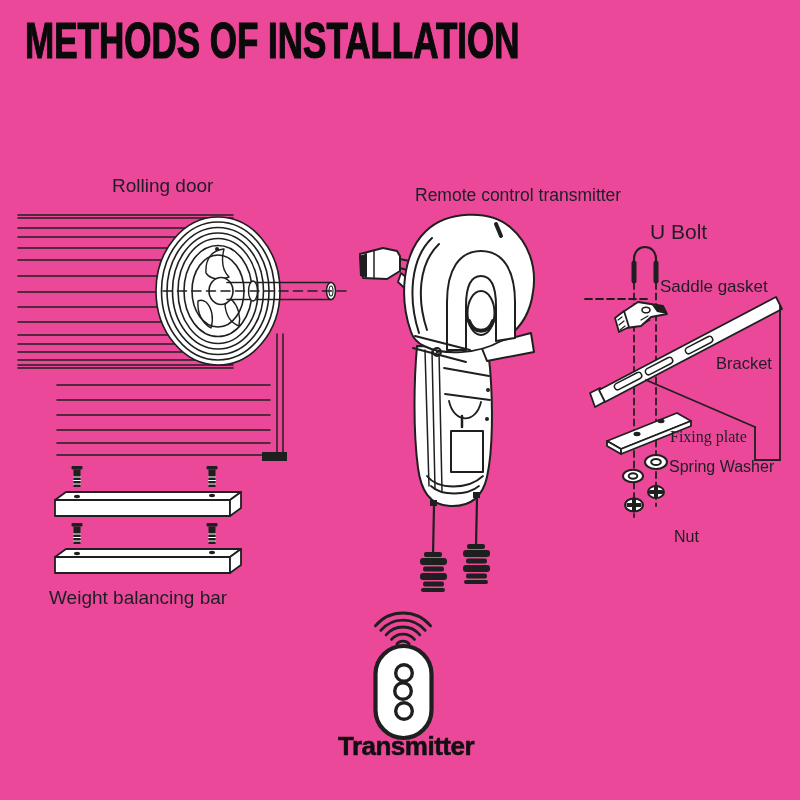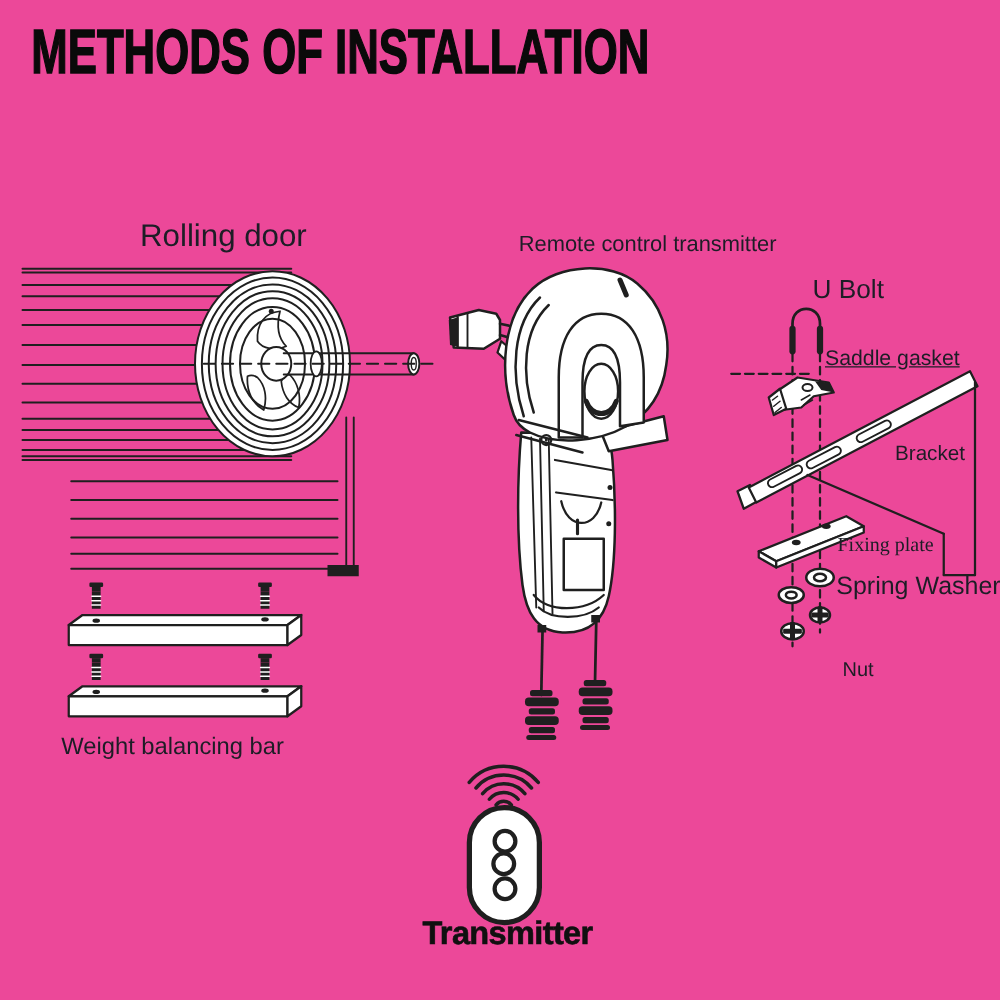--- a/index.html
+++ b/index.html
@@ -3,27 +3,27 @@
 <meta charset="utf-8">
 <style>
   html,body{margin:0;padding:0;background:#fff;}
   .canvas{position:relative;width:800px;height:800px;background:#ec4899;overflow:hidden;
           font-family:"Liberation Sans",sans-serif;}
   .title{position:absolute;left:25px;top:12px;margin:0;font-size:50px;font-weight:800;
          color:#0a0a0a;letter-spacing:0px;white-space:nowrap;
          transform:scaleX(0.70);transform-origin:0 0;-webkit-text-stroke:1.2px #0a0a0a;}
   .art{position:absolute;left:0;top:0;}
   .lbl{position:absolute;color:#1d1d26;white-space:nowrap;line-height:1.1;}
-  #lbl-rolling-door{left:112px;top:176px;font-size:25px;}
+  #lbl-rolling-door{left:112px;top:176px;font-size:19px;}
   #lbl-remote-control{left:367px;top:186px;font-size:17.5px;margin-left:48px;}
   #lbl-u-bolt{left:650px;top:220px;font-size:21px;}
-  #lbl-saddle-gasket{left:660px;top:278px;font-size:17px;text-decoration:underline;}
+  #lbl-saddle-gasket{left:660px;top:278px;font-size:17px;}
   #lbl-bracket{left:716px;top:354px;font-size:16.5px;}
   #lbl-fixing-plate{left:670px;top:428px;font-size:16px;font-family:Liberation Serif, serif;}
-  #lbl-spring-washer{left:669px;top:458px;font-size:20px;}
+  #lbl-spring-washer{left:669px;top:458px;font-size:16px;}
   #lbl-nut{left:674px;top:484px;font-size:16px;margin-top:44px;}
   #lbl-weight-bar{left:49px;top:588px;font-size:19px;}
   #lbl-transmitter{left:336px;top:732px;width:140px;text-align:center;font-size:26px;
                    font-weight:bold;color:#101010;letter-spacing:-0.5px;
                    -webkit-text-stroke:0.5px #101010;}
 </style>
 </head>
 <body>
 
 <div class="canvas">

